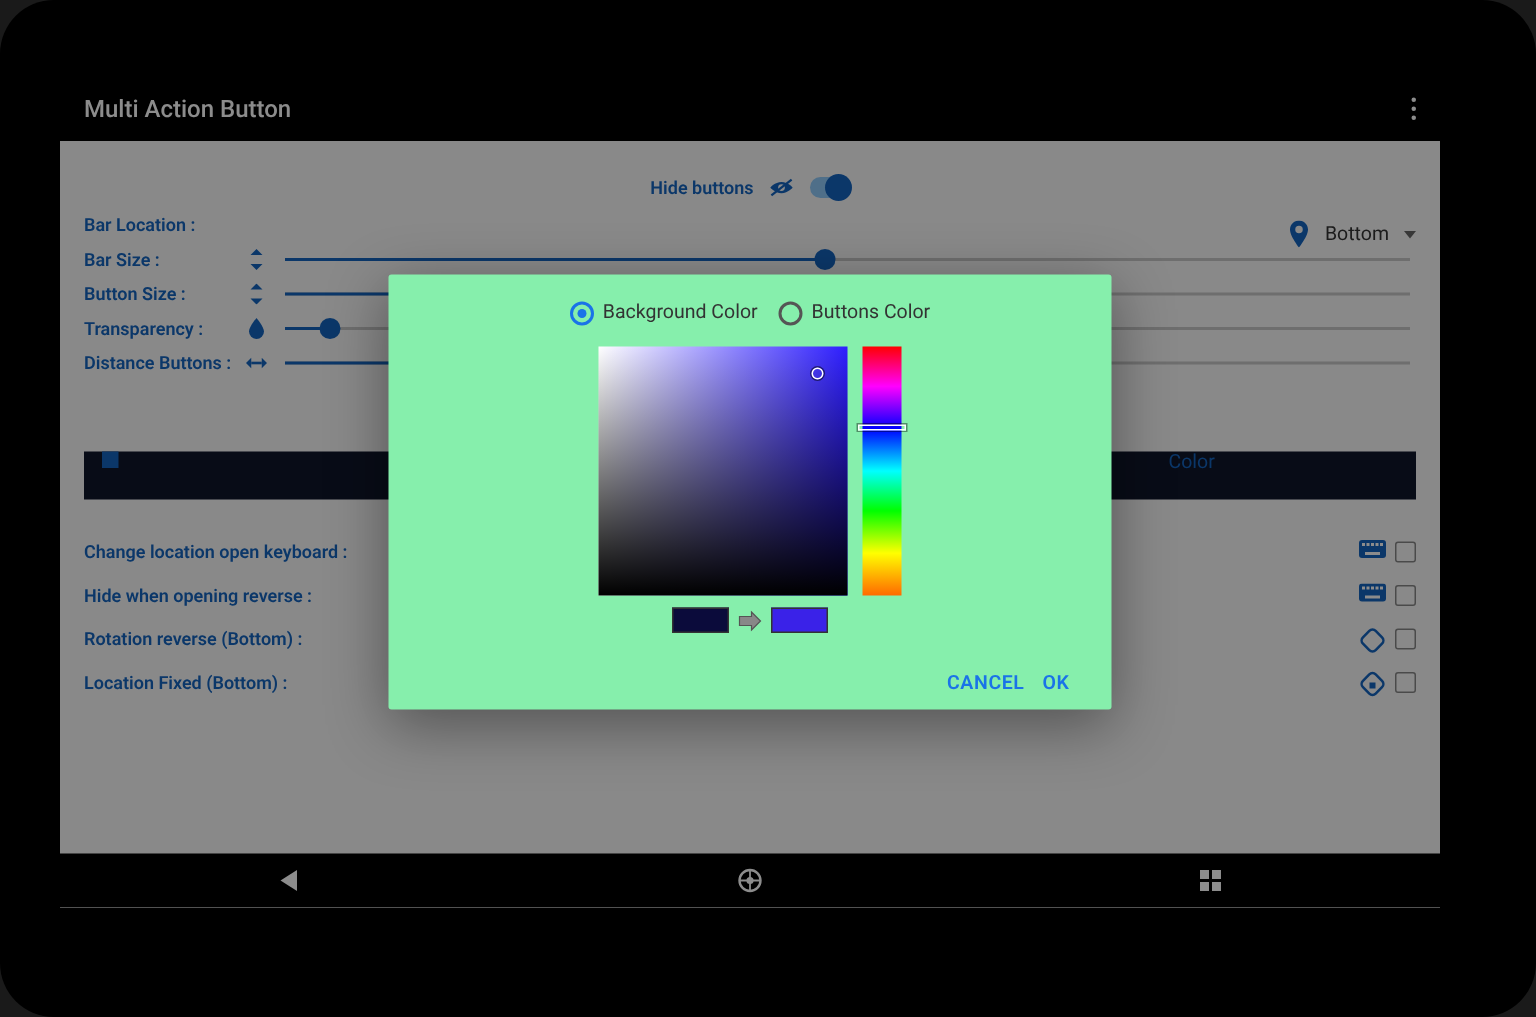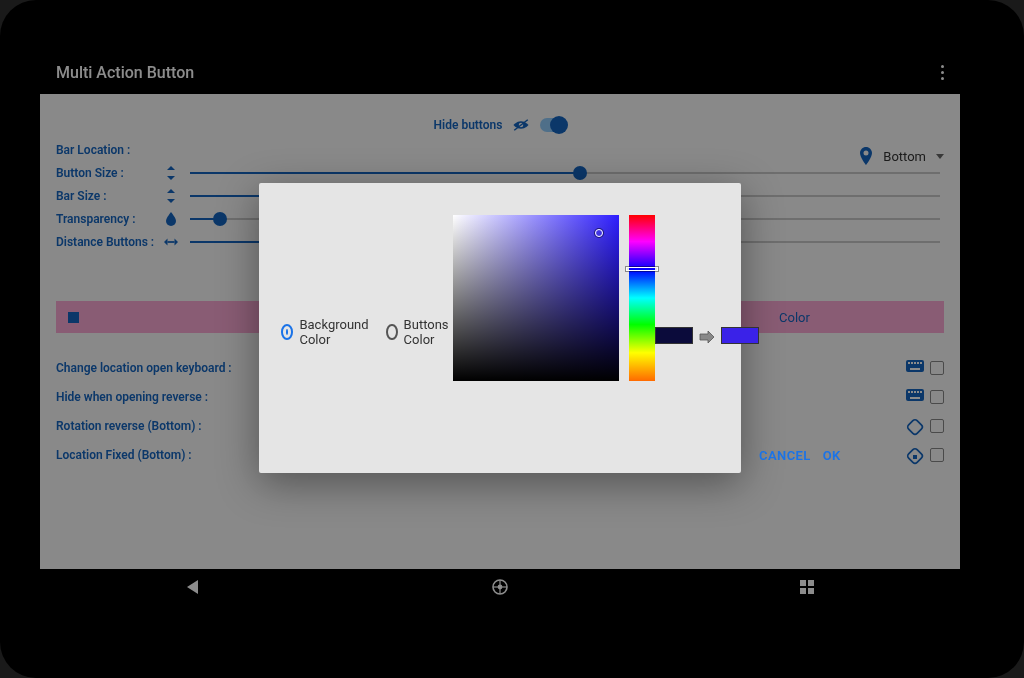--- a/index.html
+++ b/index.html
@@ -32,40 +32,40 @@
 .icon-sm { width: 14px; height: 14px; display: inline-flex; align-items: center; justify-content: center; }
 
 .slider { flex: 1; height: 2px; background: #c8c8c8; position: relative; margin: 0 4px; }
 .slider .track { position: absolute; height: 2px; left: 0; background: #1565c0; }
 .slider .thumb { position: absolute; top: 50%; width: 14px; height: 14px; background: #1565c0; border-radius: 50%; transform: translate(-50%,-50%); }
 
 .loc-row { position: absolute; right: 16px; top: 53px; display: flex; align-items: center; gap: 10px; font-size: 13px; color: #333; }
 .loc-row .pin svg { display: block; }
 .loc-row .caret { border-left: 4px solid transparent; border-right: 4px solid transparent; border-top: 5px solid #666; }
 
-.bg-strip { margin-top: 48px; background: #f9a8d4; height: 32px; display: flex; align-items: center; padding: 0 12px; gap: 700px; color: #1565c0; font-size: 13px; }
+.bg-strip { margin-top: 48px; background: #0f172a; height: 32px; display: flex; padding: 0 12px; gap: 700px; color: #1565c0; font-size: 13px; }
 .bg-strip .square { width: 11px; height: 11px; background: #1565c0; }
 
 .check-rows { margin-top: 20px; }
 .crow { display: flex; justify-content: space-between; align-items: center; height: 29px; }
 .crow .left { font-weight: 600; color: #1565c0; }
 .crow .right { display: flex; align-items: center; gap: 6px; }
 .crow .right .chk { width: 14px; height: 14px; border: 1.5px solid #888; border-radius: 2px; }
 .small-ico { width: 18px; height: 16px; }
 
 .navbar { position: absolute; left: 0; right: 0; bottom: 0; height: 36px; background: #000;
   display: flex; align-items: center; justify-content: space-around; }
 .navbar svg { display: block; }
 
 .scrim { position: absolute; inset: 0; background: rgba(0,0,0,0.45); }
 
 .dialog { position: absolute; left: 50%; top: 50%; width: 482px; height: 290px;
-  transform: translate(-50%,-50%); background: #e5e5e5; border-radius: 2px;
+  transform: translate(-50%,-50%); background: #86efac; border-radius: 2px;
   box-shadow: 0 10px 40px rgba(0,0,0,0.4); padding: 18px 22px 10px 22px;
-  display: flex; flex-direction: row; }
+  display: flex; flex-direction: column; }
 
 .radios { display: flex; justify-content: center; gap: 14px; font-size: 13px; color: #333; }
 .radio { display: flex; align-items: center; gap: 6px; cursor: pointer; }
 .radio .ring { width: 16px; height: 16px; border: 2px solid #555; border-radius: 50%; position: relative; }
 .radio.sel .ring { border-color: #1a73e8; }
 .radio.sel .ring::after { content: ""; position: absolute; inset: 3px; background: #1a73e8; border-radius: 50%; }
 
 .picker-area { display: flex; justify-content: center; gap: 10px; margin-top: 14px; }
 .sv-box { width: 166px; height: 166px; position: relative;
   background: linear-gradient(to top, #000, transparent), linear-gradient(to right, #fff, #2e1eff); }
@@ -118,42 +118,42 @@
         </span>
         <span>Bottom</span>
         <span class="caret"></span>
       </div>
 
       <div class="row">
         <label>Bar Location :</label>
       </div>
 
       <div class="row">
+        <label>Bar Size :</label>
+        <span class="icon-sm">
+          <svg width="10" height="14" viewBox="0 0 10 14">
+              <path fill="#1565c0" d="M5 0l4 4H1zM5 14l-4-4h8z"></path>
+            </svg>
+        </span>
+        <div class="slider">
+          <div class="track" style="width:48%"></div>
+            <div class="thumb" style="left:48%"></div>
+        </div>
+      </div>
+
+      <div class="row">
         <label>Button Size :</label>
         <span class="icon-sm">
           <svg width="10" height="14" viewBox="0 0 10 14">
               <path fill="#1565c0" d="M5 0l4 4H1zM5 14l-4-4h8z"></path>
             </svg>
         </span>
         <div class="slider">
           <div class="track" style="width:52%"></div>
             <div class="thumb" style="left:52%"></div>
-        </div>
-      </div>
-
-      <div class="row">
-        <label>Bar Size :</label>
-        <span class="icon-sm">
-          <svg width="10" height="14" viewBox="0 0 10 14">
-              <path fill="#1565c0" d="M5 0l4 4H1zM5 14l-4-4h8z"></path>
-            </svg>
-        </span>
-        <div class="slider">
-          <div class="track" style="width:48%"></div>
-            <div class="thumb" style="left:48%"></div>
         </div>
       </div>
 
       <div class="row">
         <label>Transparency :</label>
         <span class="icon-sm">
           <svg width="12" height="14" viewBox="0 0 12 14">
               <path fill="#1565c0" d="M6 0C6 0 1 6 1 9a5 5 0 0010 0C11 6 6 0 6 0z"></path>
             </svg>
         </span>

